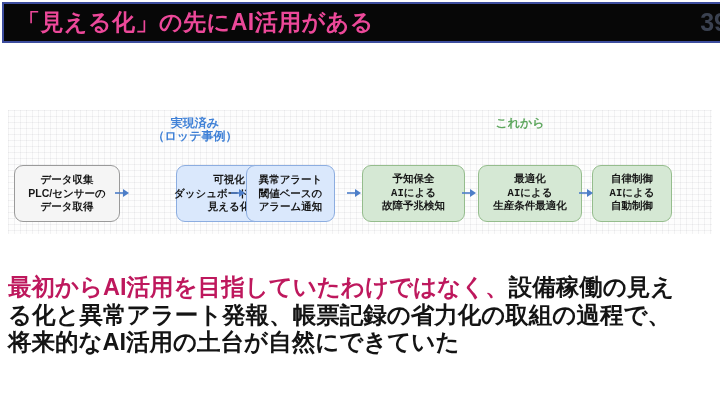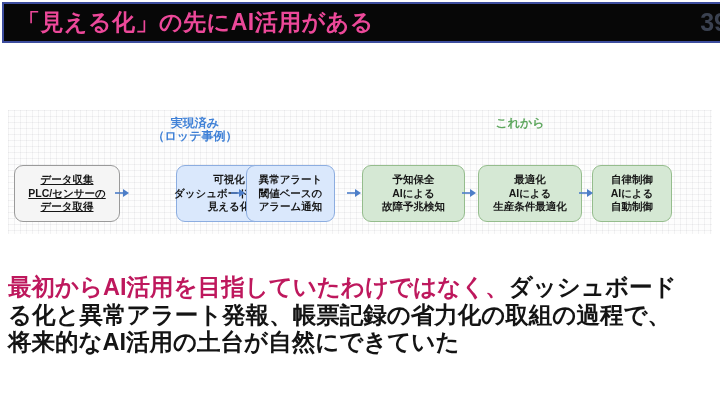--- a/index.html
+++ b/index.html
@@ -37,23 +37,23 @@
   }
   .phase-label.realized{left:102px;color:#3f80d6;}
   .phase-label.future{left:427px;color:#5ea75e;}
   .flow-box{
     position:absolute;top:55px;height:57px;box-sizing:border-box;
     border-radius:9px;border:1px solid;
     display:flex;flex-direction:column;align-items:center;justify-content:center;
     text-align:center;font-size:10.5px;font-weight:bold;line-height:13.5px;
     color:#161616;white-space:nowrap;
   }
-  .flow-box.gray {background:#f5f5f5;border-color:#9a9a9a;text-decoration:underline;}
+  .flow-box.gray {background:#f5f5f5;border-color:#9a9a9a;}
   .flow-box.blue {background:#dae8fc;border-color:#8cade0;}
-  .flow-box.green{background:#d5e8d4;border-color:#95bd8d;}
+  .flow-box.green{background:#d5e8d4;border-color:#95bd8d;font-family:Liberation Mono, monospace;}
   .b1{left:6px;  width:106px;}
   .b2{left:122px;width:106px;margin-left:46px;}
   .b3{left:238px;width:89px;}
   .b4{left:354px;width:103px;}
   .b5{left:470px;width:104px;}
   .b6{left:584px;width:80px;}
   .flow-arrow{position:absolute;top:78px;width:14px;height:10px;}
   .a1{left:107px;} .a2{left:223px;} .a3{left:339px;} .a4{left:454px;} .a5{left:571px;}
   
   .summary{
@@ -132,19 +132,19 @@
         <path d="M8,1 L14,5 L8,9 Z" fill="#4d7ec8"></path>
       </svg>
     <svg class="flow-arrow a5" viewBox="0 0 14 10">
         <line x1="0" y1="5" x2="9" y2="5" stroke="#4d7ec8" stroke-width="1.6"></line>
         <path d="M8,1 L14,5 L8,9 Z" fill="#4d7ec8"></path>
       </svg>
   </div>
 
   <div class="summary">
     <div class="line">
-      <span class="red">最初からAI活用を目指していたわけではなく、</span><span>ダッシュボード</span>
+      <span class="red">最初からAI活用を目指していたわけではなく、</span><span>設備稼働の見え</span>
     </div>
     <div class="line">る化と異常アラート発報、帳票記録の省力化の取組の過程で、</div>
     <div class="line">将来的なAI活用の土台が自然にできていた</div>
   </div>
 
 </div>
 
 </body></html>

